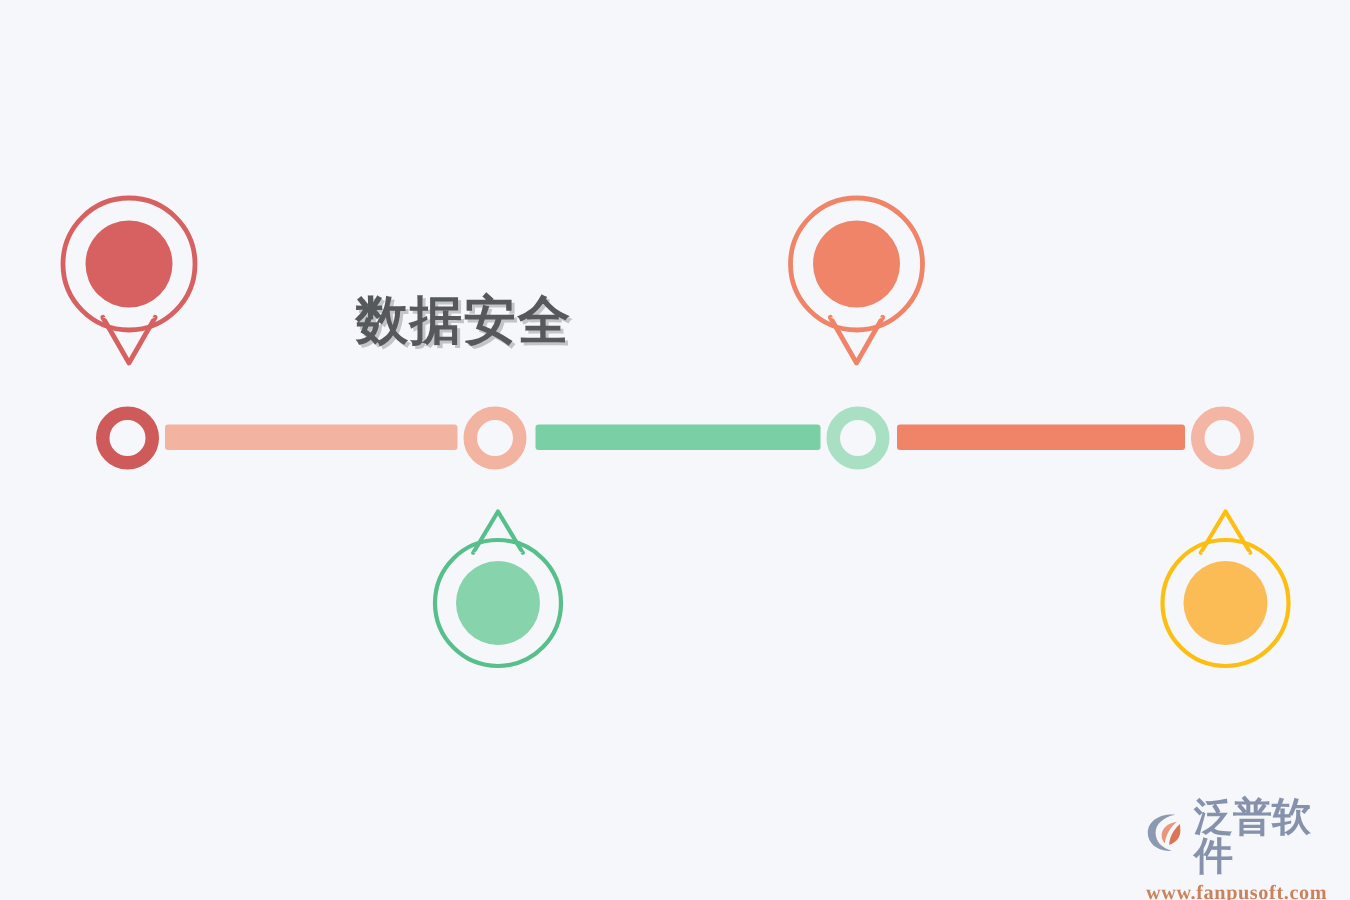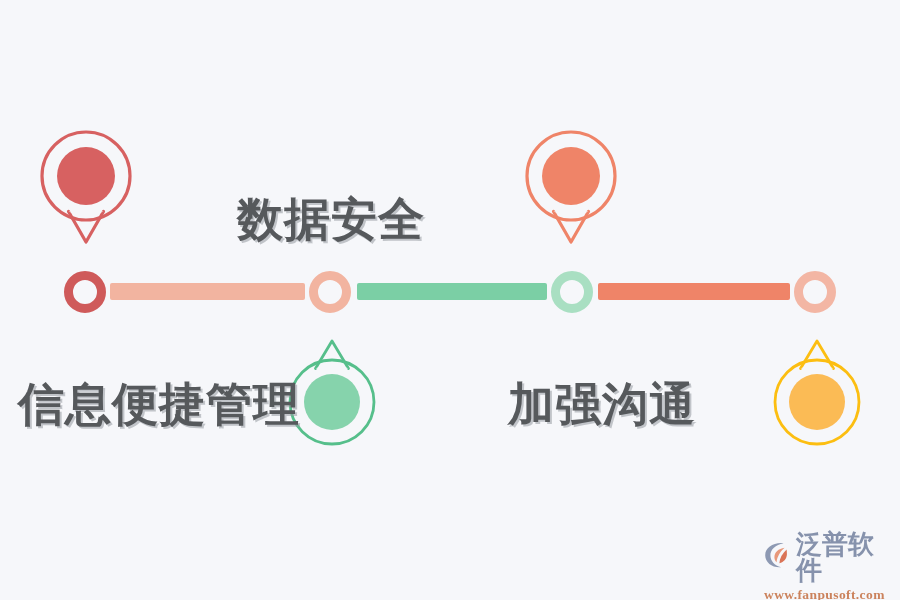--- a/index.html
+++ b/index.html
@@ -48,21 +48,21 @@
   
   .pin {
     position: absolute;
   }
   .pin svg { display: block; }
 
   
   .label {
     position: absolute;
     color: #56595c;
-    font-size: 46px;
+    font-size: 35px;
     font-weight: bold;
     letter-spacing: 1px;
     line-height: 1;
     white-space: nowrap;
     text-shadow: 2px 2px 0 rgba(150,155,160,0.55);
   }
 
   
   .watermark {
     position: absolute;
@@ -149,23 +149,21 @@
       <circle cx="46" cy="64" r="42" fill="none" stroke="#fcbe11" stroke-width="2.8"></circle>
       <path d="M29.5 30.5 L46 3 L62.5 30.5" fill="none" stroke="#fcbe11" stroke-width="2.8" stroke-linejoin="round" stroke-linecap="round"></path>
       <path d="M29.5 30.5 Q46 23 62.5 30.5" fill="#f6f7fa" stroke="none"></path>
       <circle cx="46" cy="64" r="28" fill="#fbbb55"></circle>
     </svg>
   </div>
 
   <div class="label" style="left:237px; top:196px;">数据安全</div>
 
 
-  <div class="label" style="left:18px; top:381px;">信息便捷管理</div>
 
-  <div class="label" style="left:508px; top:381px;">加强沟通</div>
 
   <div class="watermark">
     <div class="wm-top">
       <span>
         <svg width="30" height="30" viewBox="0 0 30 30" aria-hidden="true">
           <path d="M21.5 3.2 C11.5 2.2 3.2 7.4 3.2 15.2 C3.2 22.6 10.4 28 19.2 27.2
                    C12.4 25.4 8.4 20.8 8.4 15.2 C8.4 9.4 13.6 4.8 21.5 3.2 Z" fill="#8592ad"></path>
           <path d="M22.6 7.8 C16.4 8.6 12.4 12.4 12.4 17.2 C12.4 19.2 13.2 20.9 14.6 22.2
                    C15.2 16.6 18.2 11.6 22.6 7.8 Z" fill="#e79070"></path>
           <path d="M24.6 9.4 C20.2 13.4 17.6 18.2 17.4 23.2 C21.8 22 24.9 18.4 24.9 14.2

